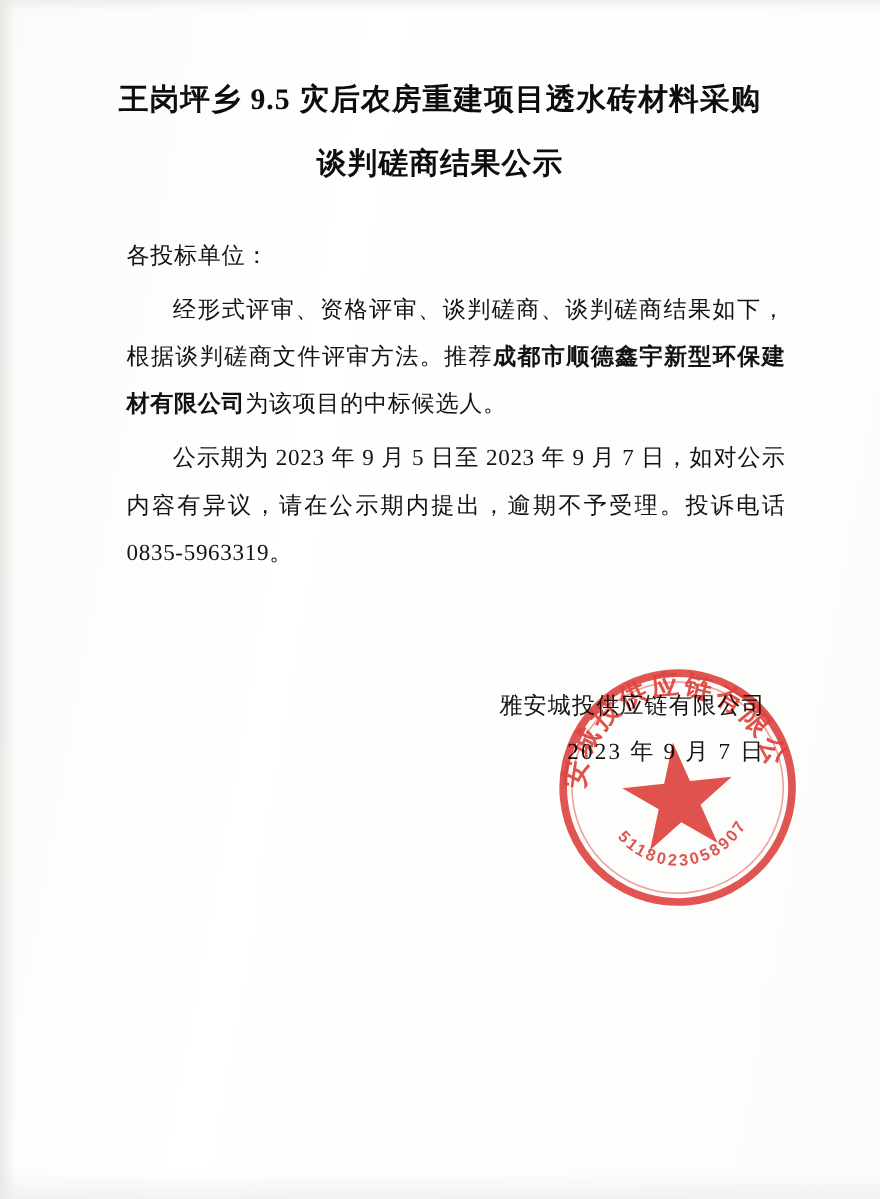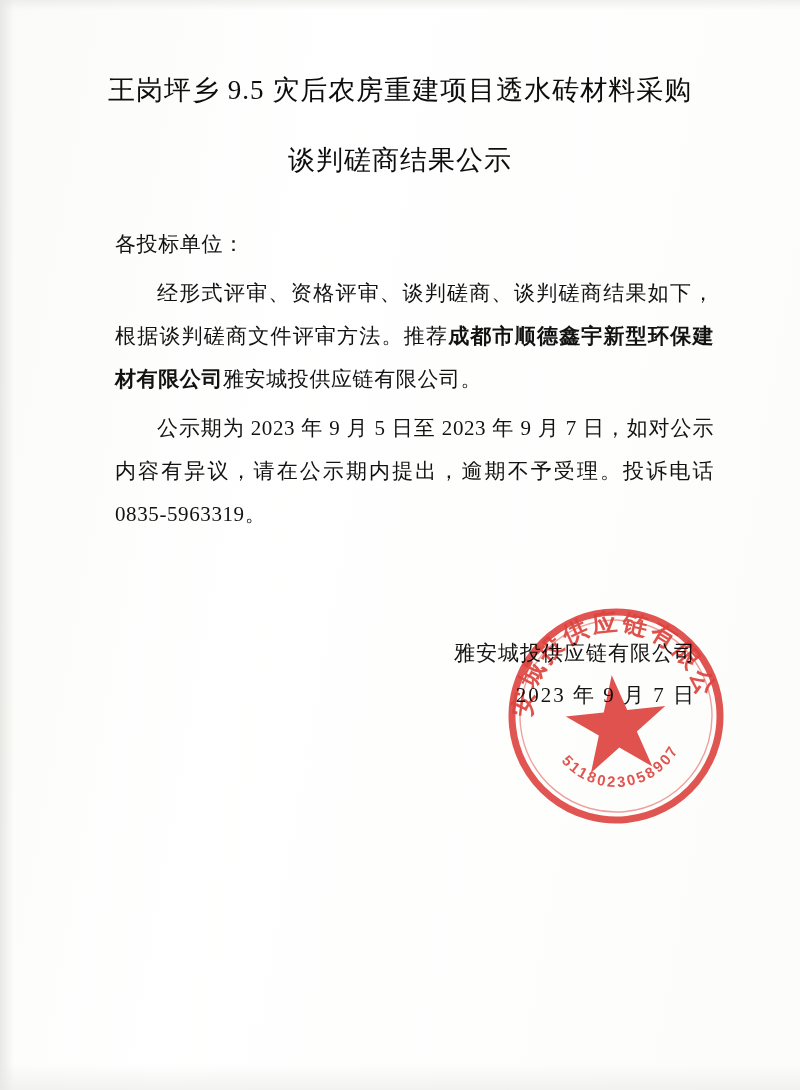--- a/index.html
+++ b/index.html
@@ -46,27 +46,27 @@
     left: 0; top: 0;
     width: 800px;
   }
 
   .title-block {
     margin-top: 72px;
     text-align: center;
   }
   .title-line {
     font-size: 27px;
-    font-weight: 400;
+    font-weight: 700;
     letter-spacing: 1px;
     line-height: 1.35;
     color: #0d0d0d;
   }
   .title-line.second {
-    margin-top: 34px;
+    margin-top: 22px;
   }
 
   .body-block {
     margin-top: 44px;
     padding: 0 86px 0 115px;
   }
   .para {
     font-size: 21px;
     line-height: 2.05;
     letter-spacing: 0.6px;
@@ -130,21 +130,21 @@
       <div class="title-line first">王岗坪乡 9.5 灾后农房重建项目透水砖材料采购</div>
       <div class="title-line second">谈判磋商结果公示</div>
     </div>
 
     <div class="body-block">
 
       <div class="para">各投标单位：</div>
 
 
       <div class="para indent">
-        <span>经形式评审、资格评审、谈判磋商、谈判磋商结果如下，根据谈判磋商文件评审方法。推荐</span><span class="strong-name">成都市顺德鑫宇新型环保建材有限公司</span><span>雅安城投供应链有限公司。</span>
+        <span>经形式评审、资格评审、谈判磋商、谈判磋商结果如下，根据谈判磋商文件评审方法。推荐</span><span class="strong-name">成都市顺德鑫宇新型环保建材有限公司</span><span>为该项目的中标候选人。</span>
       </div>
 
       <div class="para indent">公示期为 2023 年 9 月 5 日至 2023 年 9 月 7 日，如对公示内容有异议，请在公示期内提出，逾期不予受理。投诉电话 0835-5963319。</div>
     </div>
 
     <div class="signature">
       <div class="sig-line">雅安城投供应链有限公司</div>
       <div class="sig-line sig-date">2023 年 9 月 7 日</div>
     </div>
 

